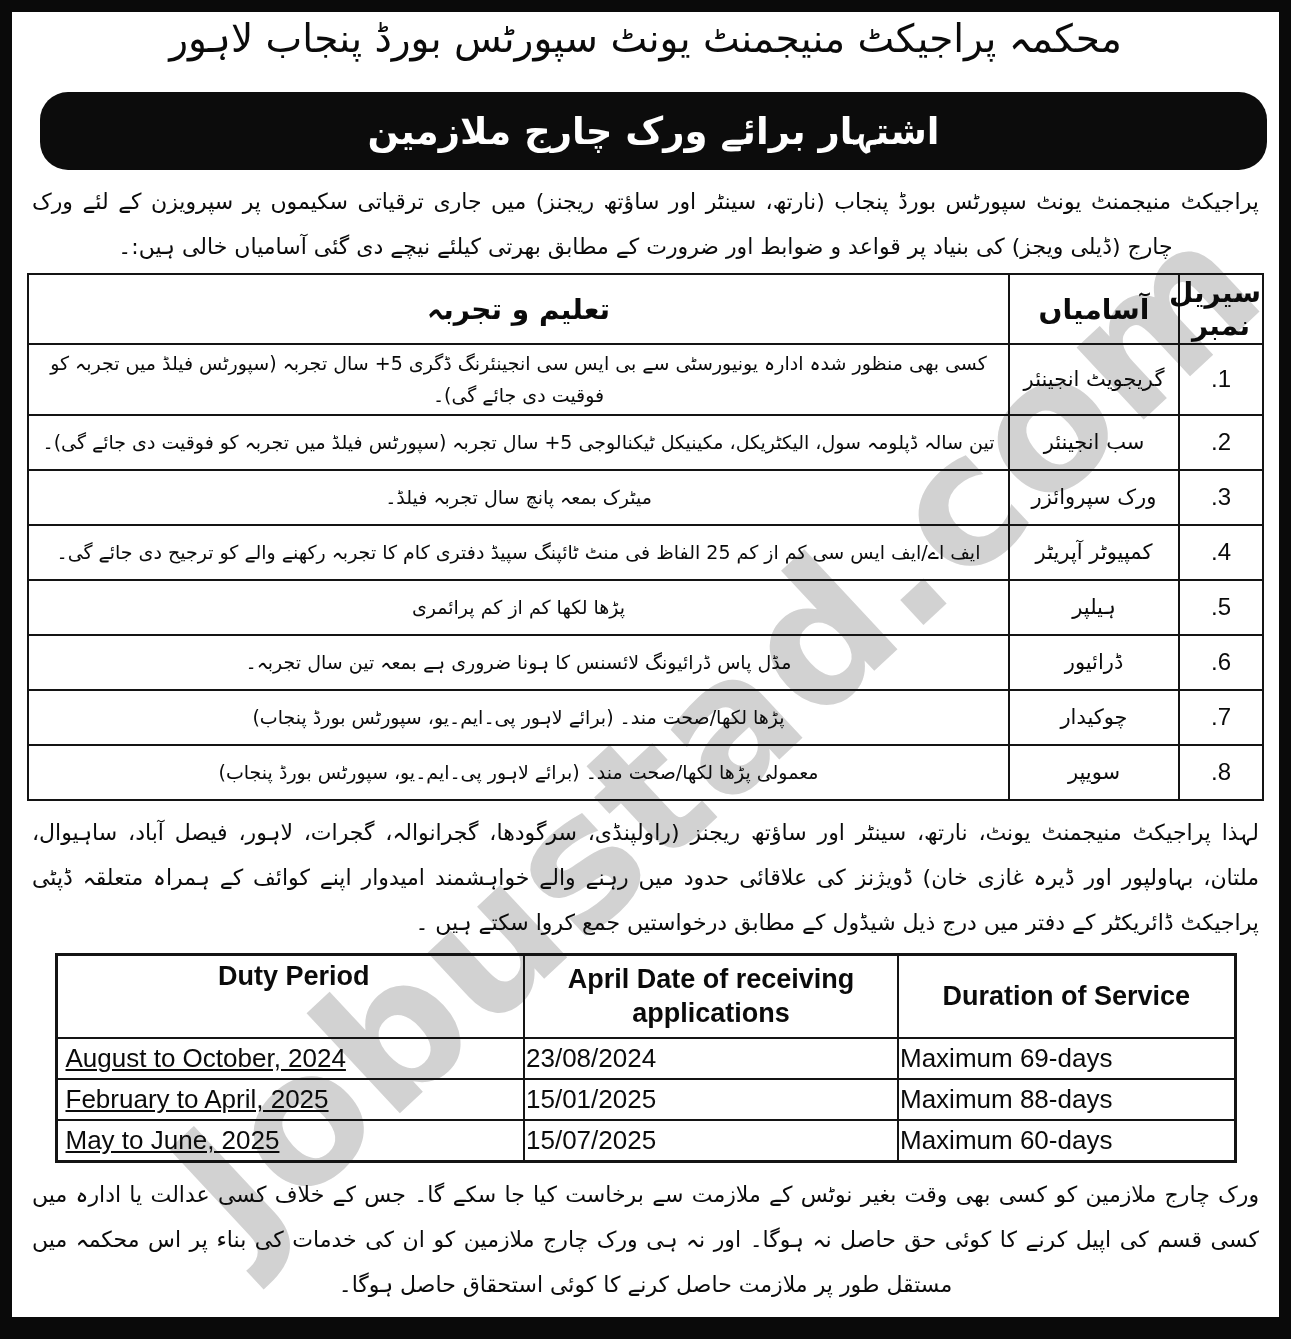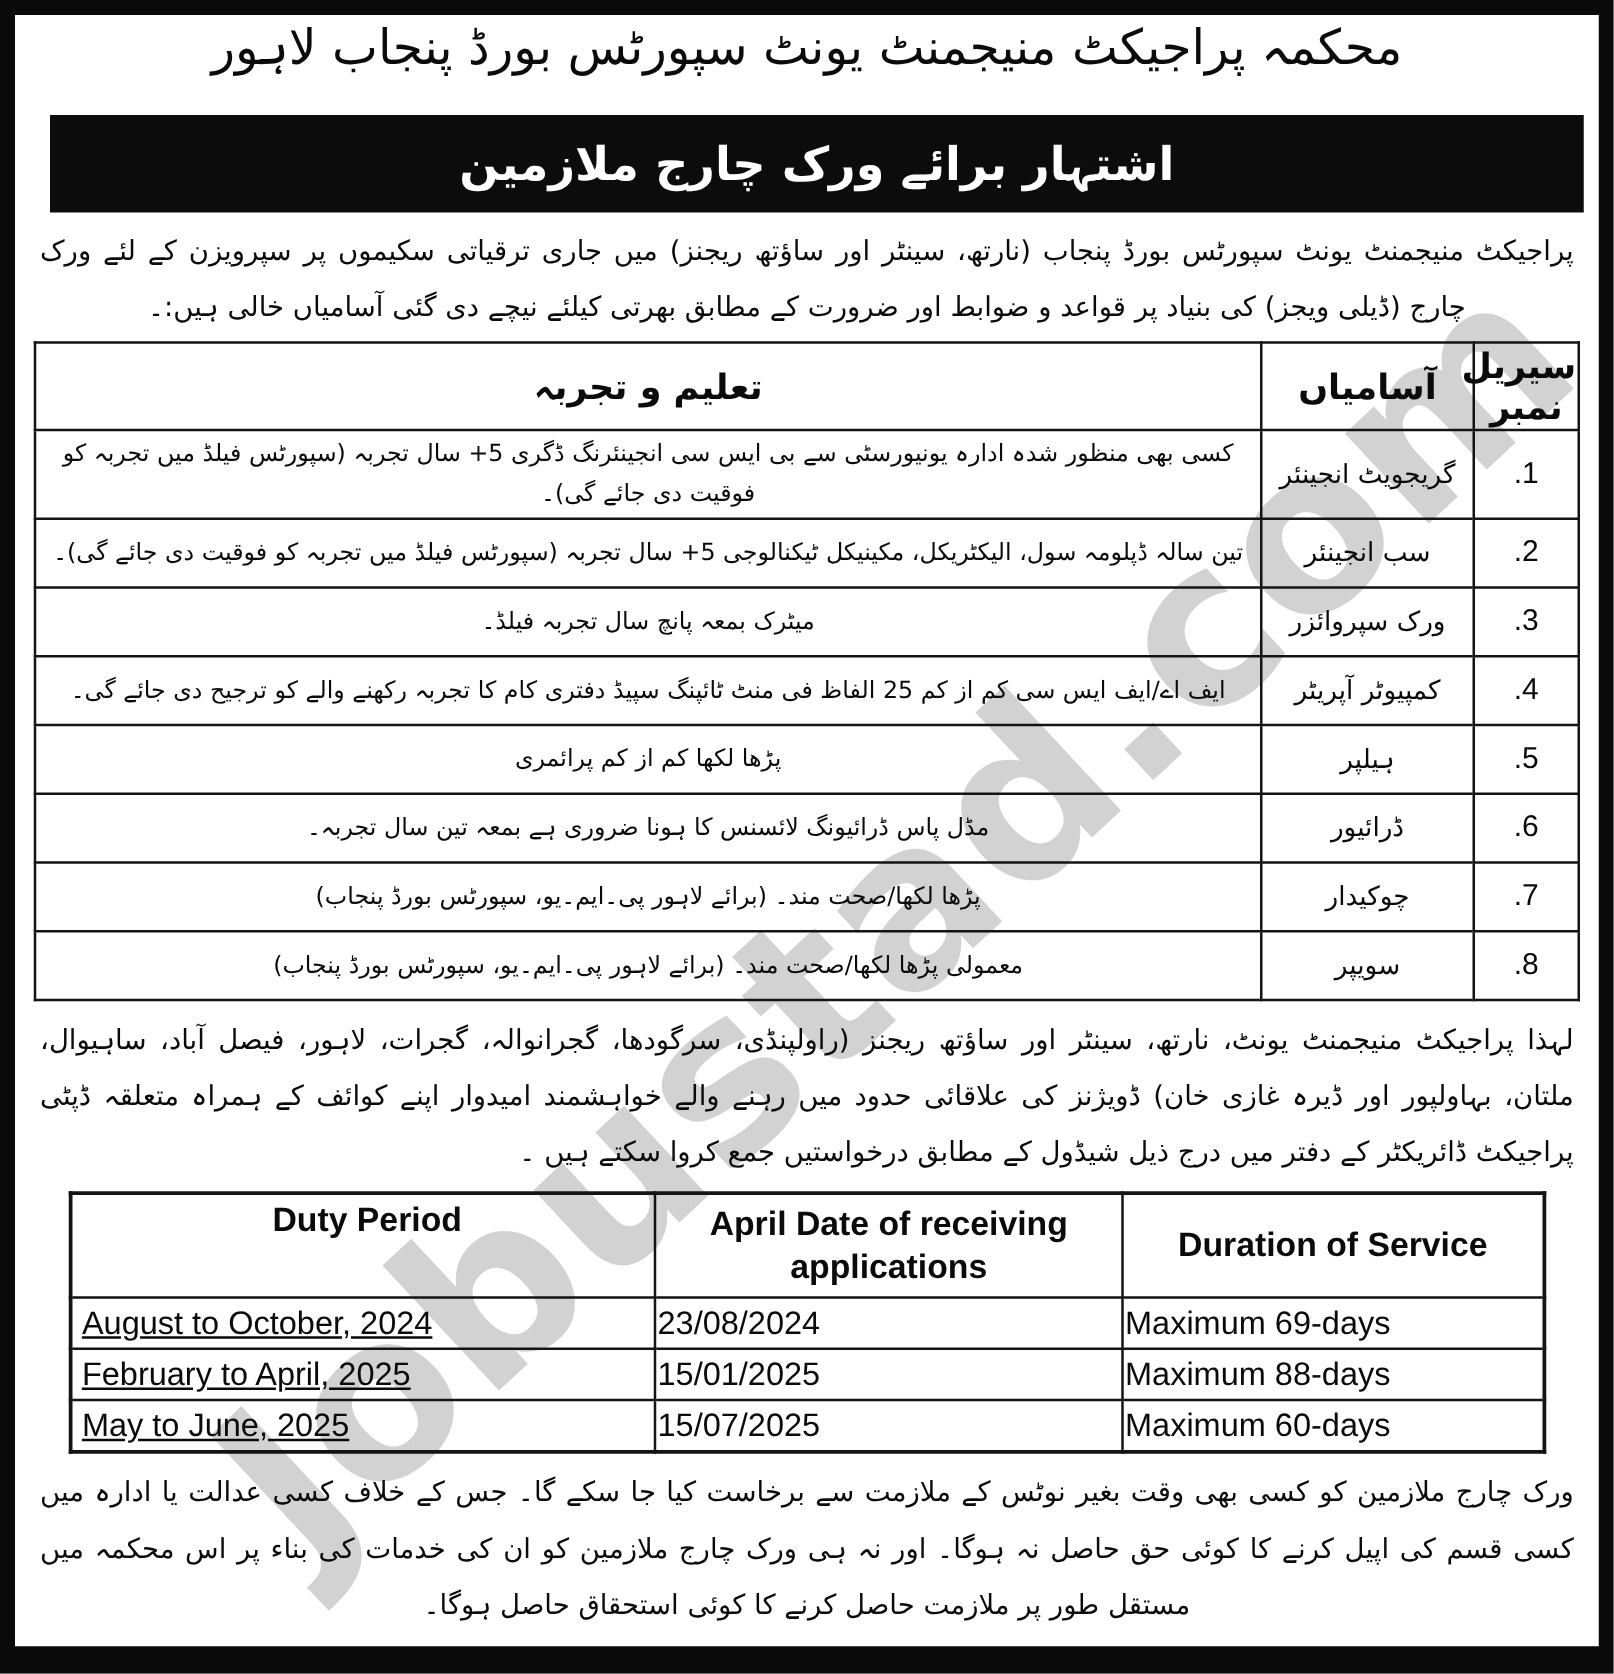--- a/index.html
+++ b/index.html
@@ -12,21 +12,21 @@
   .frame{position:absolute;inset:0;border:12px solid #0a0a0a;border-bottom-width:22px;z-index:4;pointer-events:none;}
   .content{position:relative;z-index:1;padding:0 20px;}
 
   .headline{
     text-align:center;font-weight:normal;font-size:39px;line-height:1.1;
     padding-top:18px;height:66px;direction:rtl;
   }
   .banner{
     margin:8px 4px 0 20px;background:#0c0c0c;color:#ffffff;height:78px;
     display:flex;align-items:center;justify-content:center;
-    font-size:37px;font-weight:bold;direction:rtl;
+    font-size:37px;font-weight:bold;direction:rtl;border-radius:28px;
   }
   .urdu-para{
     direction:rtl;text-align:justify;text-align-last:center;
     font-size:22px;line-height:2.05;margin:9px 12px 4px 12px;
   }
   .urdu-para.flush{text-align-last:auto;}
 
   
   table{border-collapse:collapse;}
   .vtable{width:1237px;margin:4px auto 0 auto;direction:rtl;table-layout:fixed;}

